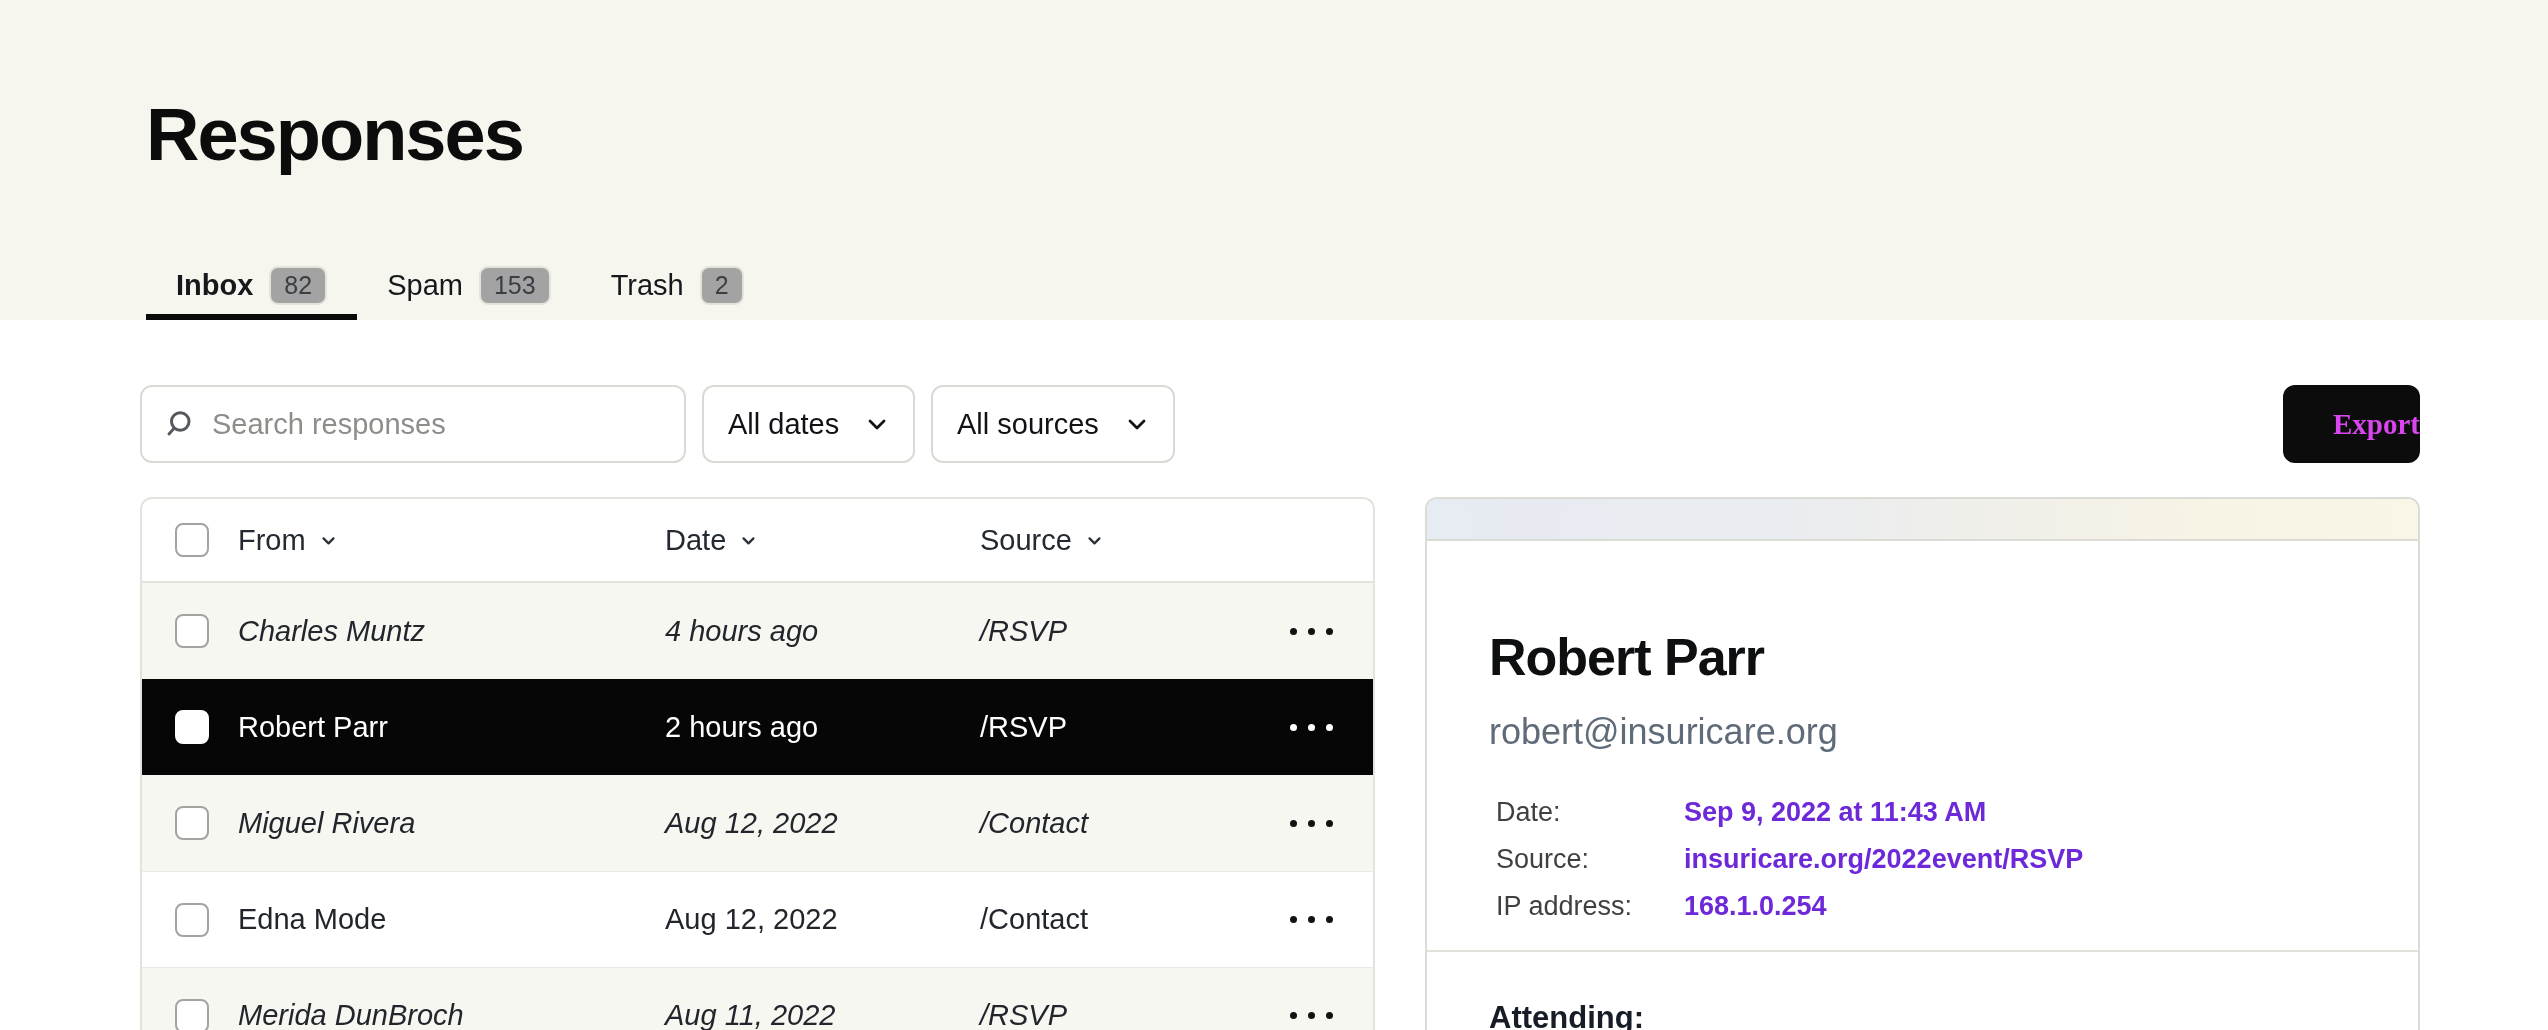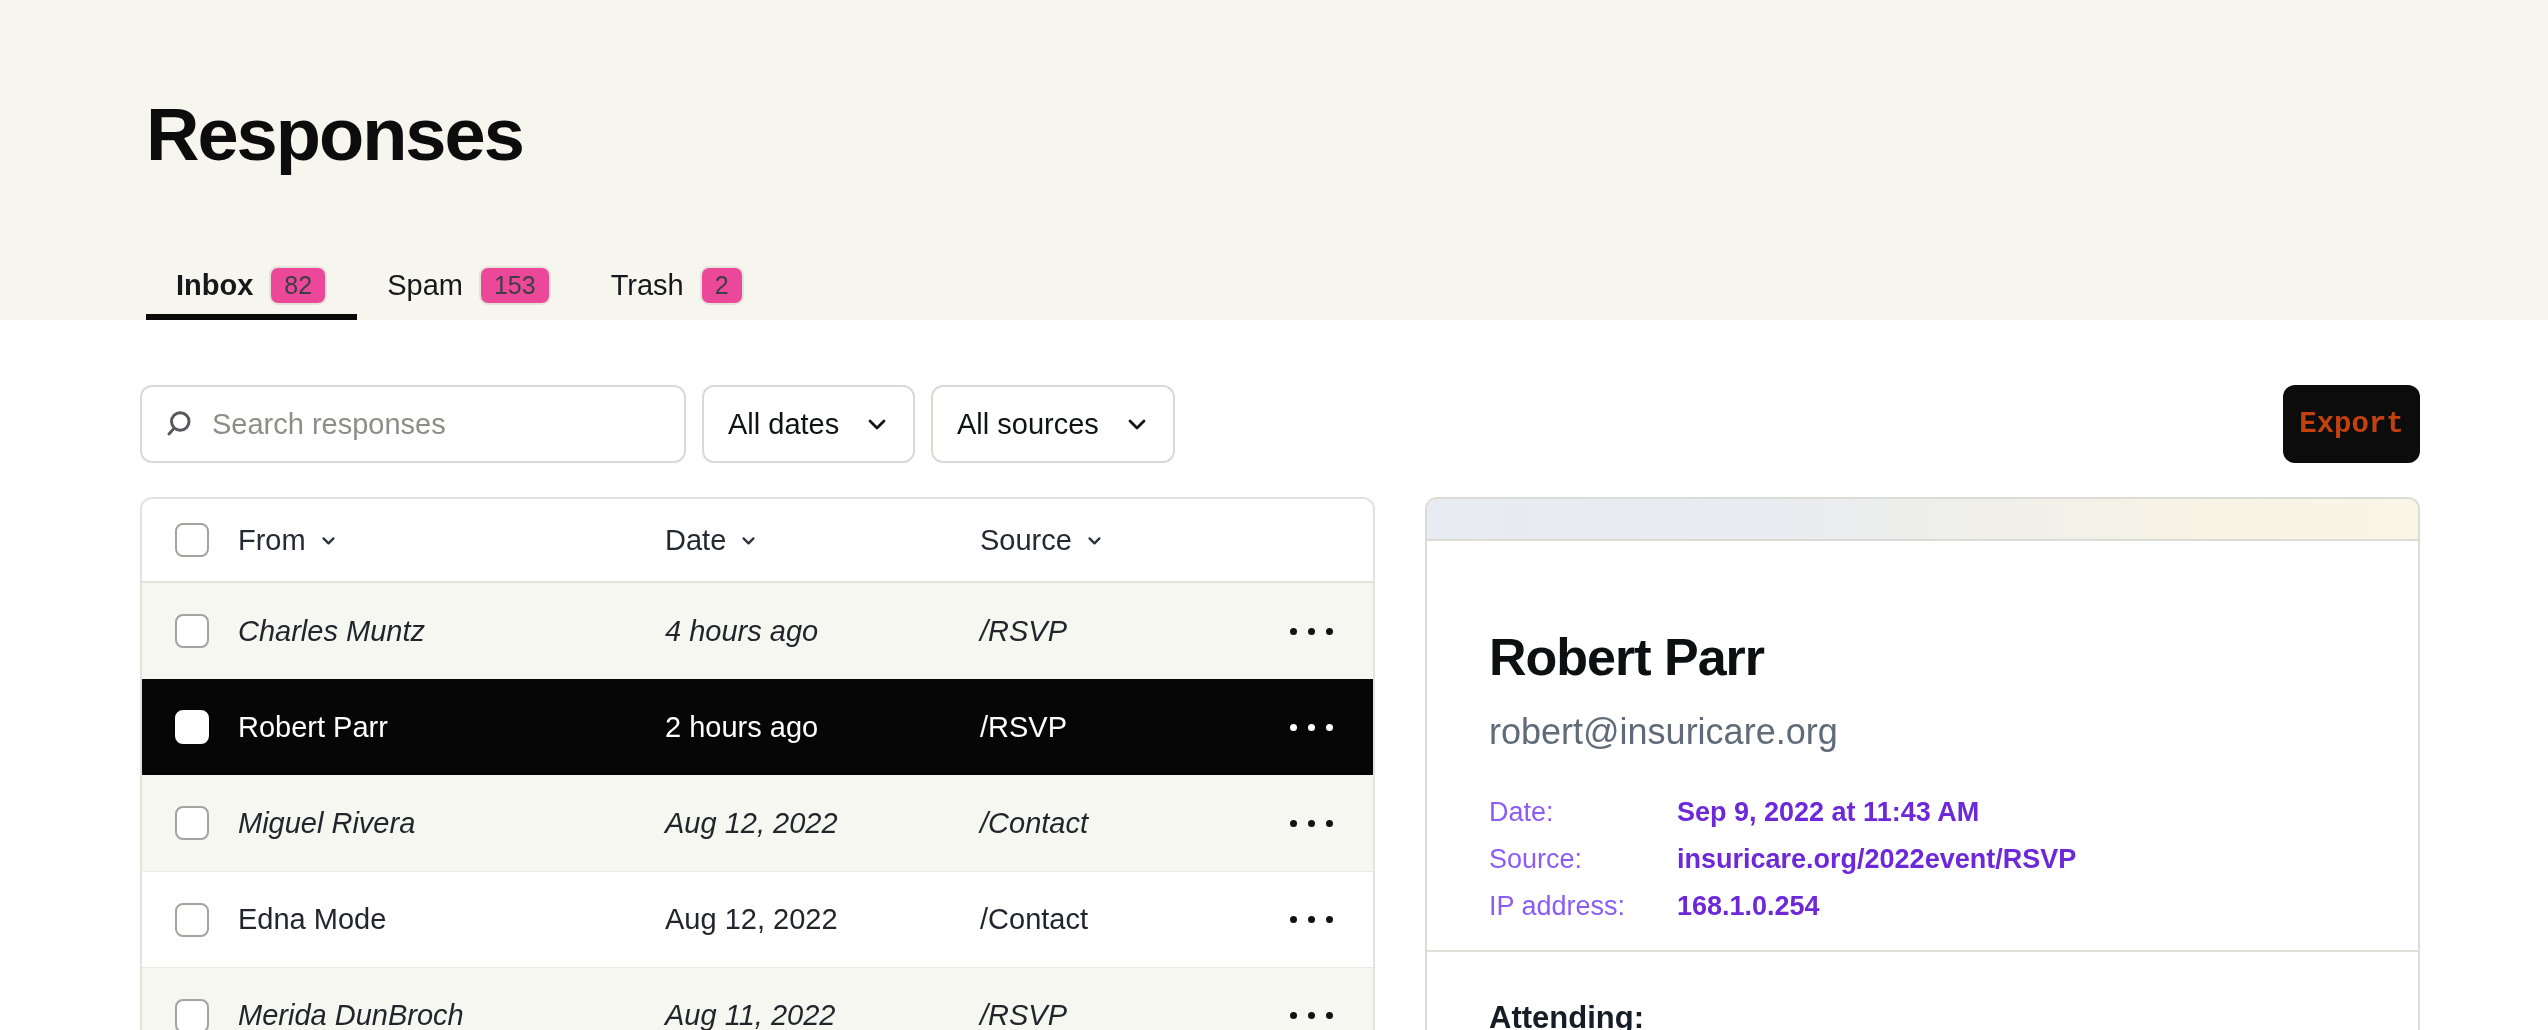--- a/index.html
+++ b/index.html
@@ -25,21 +25,21 @@
     display: flex; align-items: center; gap: 16px;
     font-size: 29px; color: #16181b; cursor: pointer;
   }
   .tab.active { font-weight: 700; }
   .tab.active::after {
     content: ""; position: absolute; left: 0; right: 0; bottom: 0;
     height: 6px; background: #0a0a0a;
   }
   .tab-badge {
     font-size: 25px; font-weight: 400; color: #3a3f45;
-    background: #ec4899; border: 2px solid #e3e3da; border-radius: 9px;
+    background: #a3a3a3; border: 2px solid #e3e3da; border-radius: 9px;
     padding: 5px 13px; line-height: 1;
   }
   
   .toolbar { position: absolute; top: 385px; left: 0; width: 2520px; height: 78px; }
   .search-box {
     position: absolute; left: 140px; top: 0; width: 546px; height: 78px;
     background: #fff; border: 2px solid #dadad4; border-radius: 12px;
     display: flex; align-items: center; padding: 0 22px; gap: 18px;
   }
   .search-box input {
@@ -50,22 +50,22 @@
   .select {
     position: absolute; top: 0; height: 78px;
     background: #fff; border: 2px solid #dadad4; border-radius: 12px;
     display: flex; align-items: center; justify-content: space-between;
     padding: 0 24px; font-size: 29px; color: #101215; cursor: pointer;
   }
   .select-dates   { left: 702px; width: 213px; }
   .select-sources { left: 931px; width: 244px; }
   .export-btn {
     position: absolute; left: 2283px; top: 0; width: 137px; height: 78px;
-    background: #0c0c0c; color: #c2410c; border: none; border-radius: 12px;
-    font-family: Liberation Mono, monospace; font-size: 29px; font-weight: 700; cursor: pointer;
+    background: #0c0c0c; color: #d946ef; border: none; border-radius: 12px;
+    font-family: Liberation Serif, serif; font-size: 29px; font-weight: 700; cursor: pointer; text-align: right;
   }
   
   .table {
     position: absolute; left: 140px; top: 497px; width: 1235px; height: 600px;
     background: #fff; border: 2px solid #e3e3de; border-bottom: none;
     border-radius: 12px 12px 0 0; overflow: hidden;
   }
   .trow {
     display: grid; grid-template-columns: 63px 427px 315px 1fr 70px;
     align-items: center; padding: 0 40px 0 33px;
@@ -93,21 +93,21 @@
   }
   .panel-strip {
     height: 42px; border-bottom: 2px solid #dcdcd7;
     background: linear-gradient(90deg, #e7ebf2 0%, #e9ecf0 35%, #f0efe9 58%, #f7f3e5 78%, #f9f6e7 100%);
   }
   .panel-body { padding: 86px 62px 0 62px; }
   .detail-name { font-size: 52px; font-weight: 700; color: #0e0f11; letter-spacing: -1px; }
   .detail-email { margin-top: 24px; font-size: 36px; color: #5f6b78; }
   .meta { margin-top: 46px; }
   .meta-row { display: flex; margin-bottom: 20px; font-size: 27px; line-height: 27px; }
-  .meta-label { width: 188px; color: #8b5cf6; }
+  .meta-label { width: 188px; color: #404040; margin-left: 7px; }
   .meta-value { font-weight: 700; color: #6d28d9; }
   .panel-divider { border-top: 2px solid #e1e1dc; margin: 30px -62px 0 -62px; }
   .section-heading { margin-top: 48px; font-size: 31px; font-weight: 700; color: #161d27; }
   
   .icon { flex: none; display: inline-flex; }
 </style>
 </head>
 <body>
 
 <div class="banner"></div>

